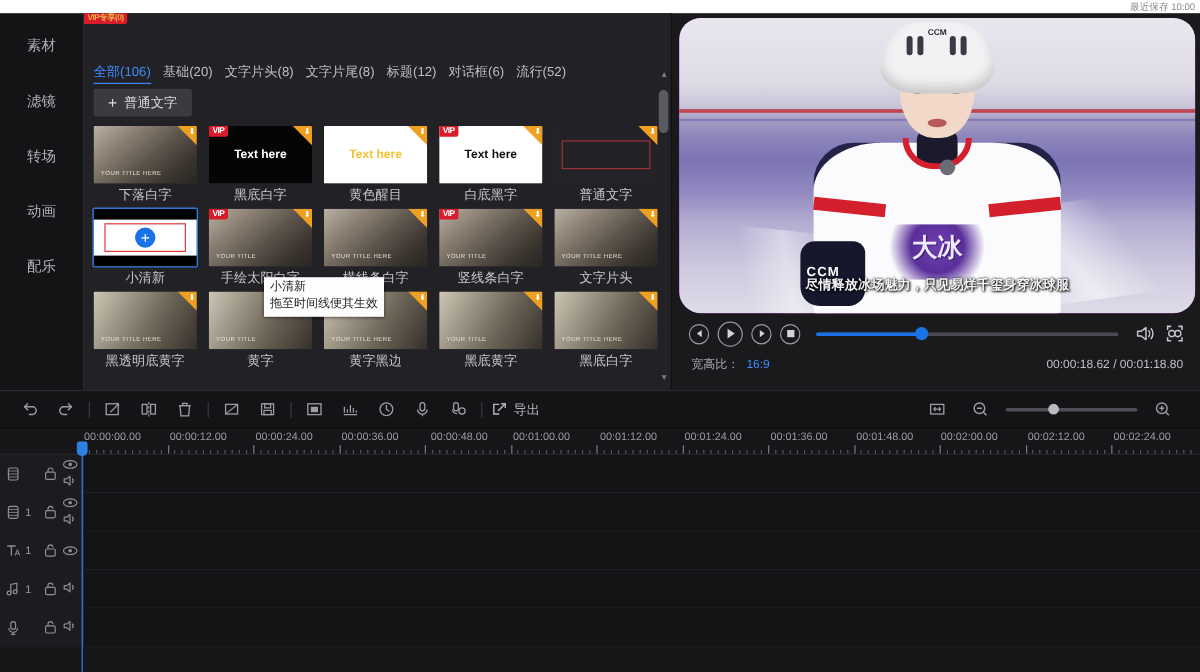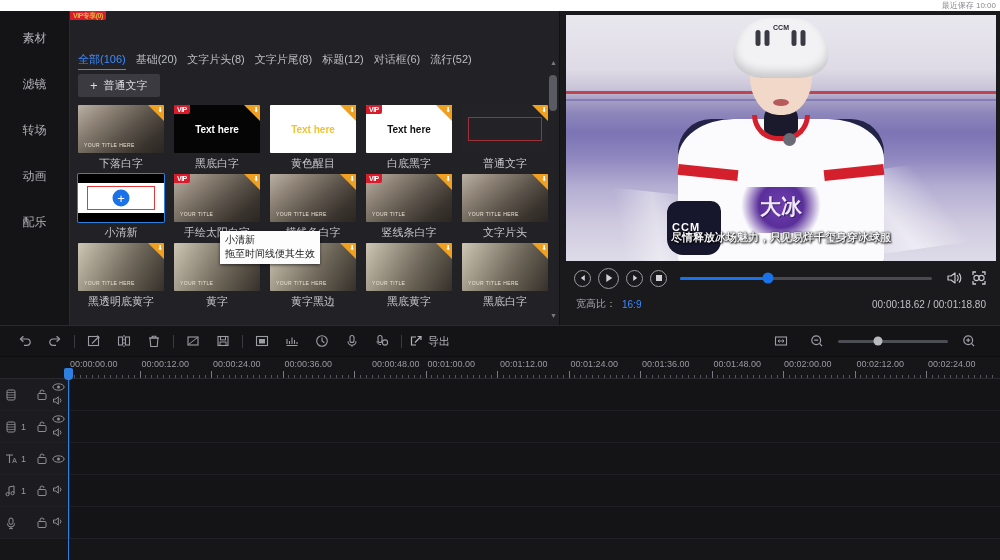--- a/index.html
+++ b/index.html
@@ -133,21 +133,21 @@
   
   .lib-scroll { position:absolute; right:2px; top:48px; bottom:6px; width:8px; }
   .lib-scroll .bar { position:absolute; top:16px; width:8px; height:36px; background:#5a5a62; border-radius:4px; }
   .lib-scroll .arrow { position:absolute; left:1px; font-size:7px; color:#7a7a82; }
   .lib-scroll .arrow.up { top:0; }
   .lib-scroll .arrow.dn { bottom:0; }
 
   
   .preview { flex:1; background:#1a1a1c; display:flex; flex-direction:column; padding:4px 4px 0 6px; }
   .video {
-    flex:0 0 246px; position:relative; background:#d946ef; overflow:hidden;
+    flex:0 0 246px; position:relative; background:#d946ef; overflow:hidden;border-radius:18px;
   }
   .video .bg {
     position:absolute; inset:0;
     background:
       linear-gradient(180deg,#e9e7ee 0%,#dedbe6 22%,#c9c4d8 30%,#a9a2c6 34%,
                       #8d86bb 40%, #7c74b4 48%, #8f87bf 58%, #b4aed2 70%, #cfcadf 85%, #dedbe9 100%);
   }
   .video .redline { position:absolute; left:0; right:0; top:31%; height:3px; background:#c0303a; opacity:.85; }
   .video .blueline { position:absolute; left:0; right:0; top:34%; height:2px; background:#5f58a8; opacity:.5; }
   .video .swoosh {
@@ -694,21 +694,21 @@
         <div class="tick min" style="left: 300.375px;"></div>
         <div class="tick min" style="left: 306.333px;"></div>
         <div class="tick min" style="left: 312.292px;"></div>
         <div class="tick min" style="left: 318.25px;"></div>
         <div class="tick min" style="left: 324.208px;"></div>
         <div class="tick min" style="left: 330.167px;"></div>
         <div class="tick min" style="left: 336.125px;"></div>
         <div class="tick min" style="left: 342.083px;"></div>
         <div class="tick min" style="left: 348.042px;"></div>
         <div class="tick maj" style="left: 354px;"></div>
-        <div class="tlabel" style="left: 372px;">00:00:48.00</div>
+        <div class="tlabel" style="left: 359px;">00:00:48.00</div>
         <div class="tick min" style="left: 359.958px;"></div>
         <div class="tick min" style="left: 365.917px;"></div>
         <div class="tick min" style="left: 371.875px;"></div>
         <div class="tick min" style="left: 377.833px;"></div>
         <div class="tick min" style="left: 383.792px;"></div>
         <div class="tick min" style="left: 389.75px;"></div>
         <div class="tick min" style="left: 395.708px;"></div>
         <div class="tick min" style="left: 401.667px;"></div>
         <div class="tick min" style="left: 407.625px;"></div>
         <div class="tick min" style="left: 413.583px;"></div>

